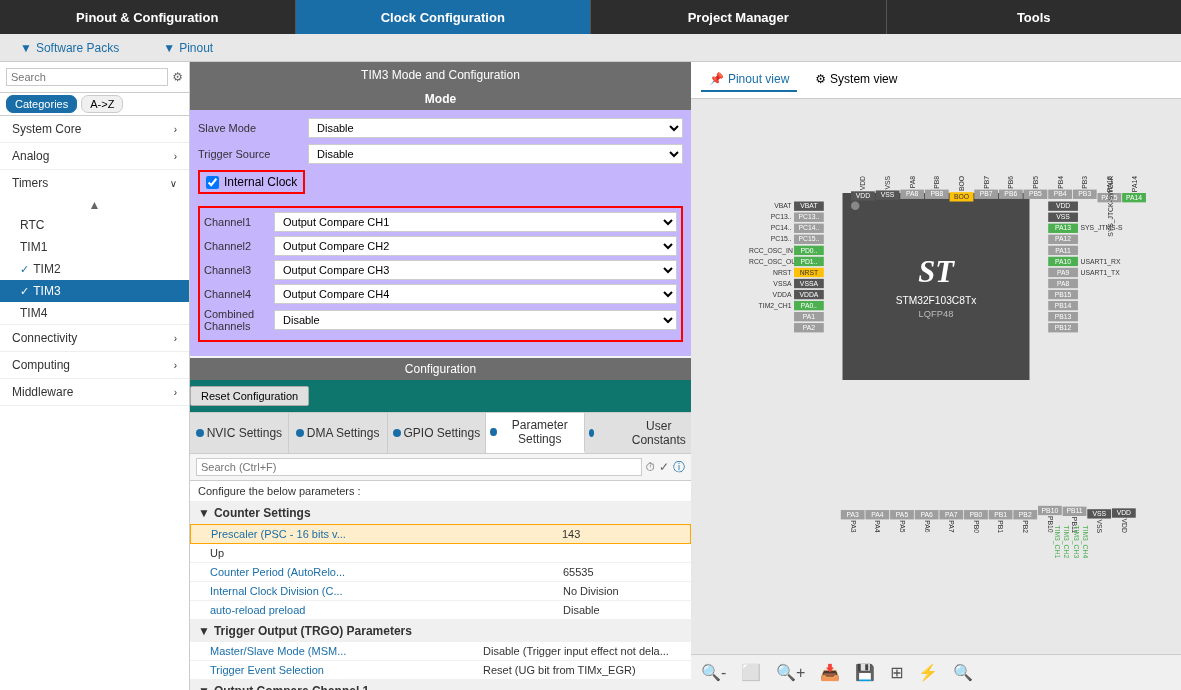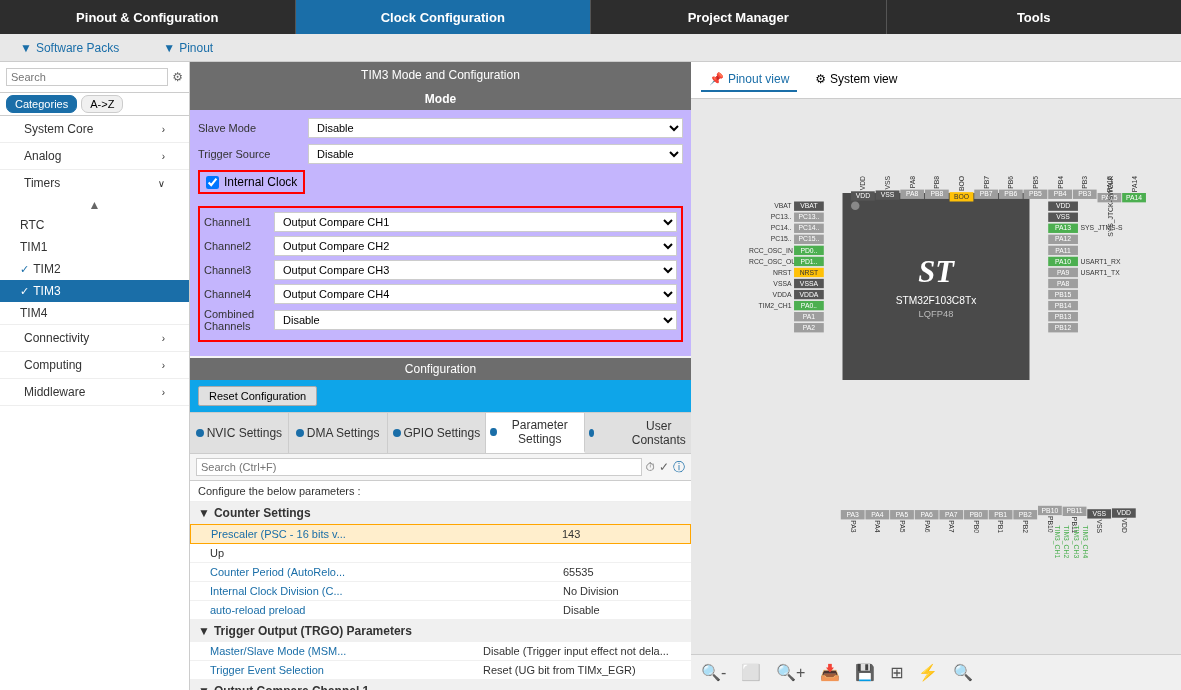--- a/index.html
+++ b/index.html
@@ -22,21 +22,21 @@
     
     .sidebar { width: 190px; background: white; border-right: 1px solid #ccc; display: flex; flex-direction: column; }
     .search-bar { padding: 6px; display: flex; align-items: center; gap: 4px; border-bottom: 1px solid #ccc; }
     .search-input { flex: 1; border: 1px solid #ccc; padding: 2px 4px; font-size: 11px; }
     .gear-icon { cursor: pointer; color: #666; }
     .tab-row { display: flex; padding: 2px 6px; gap: 4px; border-bottom: 1px solid #ccc; }
     .tab-btn { padding: 2px 8px; border: 1px solid #ccc; background: #f0f0f0; cursor: pointer; font-size: 11px; border-radius: 7px; }
     .tab-btn.active { background: #1a6ea8; color: white; border-color: #1a6ea8; }
 
     .sidebar-section { border-bottom: 1px solid #eee; }
-    .sidebar-item { display: flex; align-items: center; justify-content: space-between; padding: 6px 24px; cursor: pointer; color: #333; gap: 48px; }
+    .sidebar-item { display: flex; align-items: center; justify-content: space-between; padding: 6px 12px; cursor: pointer; color: #333; gap: 48px; }
     .sidebar-sub-item { padding: 4px 10px 4px 20px; cursor: pointer; color: #333; display: flex; align-items: center; gap: 4px; }
     .sidebar-sub-item.selected { background: #1a6ea8; color: white; }
     .check-mark { color: #1a6ea8; font-size: 11px; }
     .check-mark.white { color: white; }
     .chevron { font-size: 10px; }
     .up-arrow { display: flex; justify-content: center; padding: 2px; color: #666; cursor: pointer; }
 
     
     .center-panel { flex: 1; background: #f5f5f5; overflow-y: auto; }
     .panel-title { background: #6d6d6d; color: white; text-align: center; padding: 6px; font-size: 12px; }
@@ -49,21 +49,21 @@
     .form-select { flex: 1; border: 1px solid #ccc; padding: 2px 4px; font-size: 11px; background: white; appearance: auto; }
 
     .channels-container { border: 2px solid red; padding: 4px; margin: 6px 0; }
     .channel-row { display: flex; align-items: center; margin-bottom: 4px; }
     .channel-label { width: 70px; font-size: 11px; color: #333; }
     .channel-select { flex: 1; border: 1px solid #ccc; padding: 2px 4px; font-size: 11px; background: white; }
 
     
     .config-section { margin-top: 2px; }
     .config-title { background: #6d6d6d; color: white; text-align: center; padding: 4px; font-size: 12px; }
-    .reset-btn-row { padding: 6px 8px; background: #0ea5e9; border-bottom: 1px solid #ccc; }
+    .reset-btn-row { padding: 6px 0; background: #0f766e; border-bottom: 1px solid #ccc; }
     .reset-btn { padding: 3px 10px; border: 1px solid #aaa; background: #e0e0e0; cursor: pointer; font-size: 11px; border-radius: 2px; }
 
     .tabs-row { display: flex; background: #e0e0e0; border-bottom: 1px solid #ccc; }
     .config-tab { flex: 1; padding: 5px 4px; text-align: center; cursor: pointer; font-size: 11px; border-right: 1px solid #ccc; color: #333; display: flex; align-items: center; justify-content: center; gap: 3px; }
     .config-tab:last-child { border-right: none; gap: 36px; }
     .config-tab.active { background: white; border-bottom: 2px solid white; }
     .config-tab .dot { width: 8px; height: 8px; border-radius: 50%; background: #1a6ea8; display: inline-block; }
 
     .param-search { display: flex; align-items: center; padding: 4px 6px; background: #f5f5f5; border-bottom: 1px solid #ccc; gap: 4px; }
     .param-search input { flex: 1; border: 1px solid #ccc; padding: 2px 4px; font-size: 11px; }

